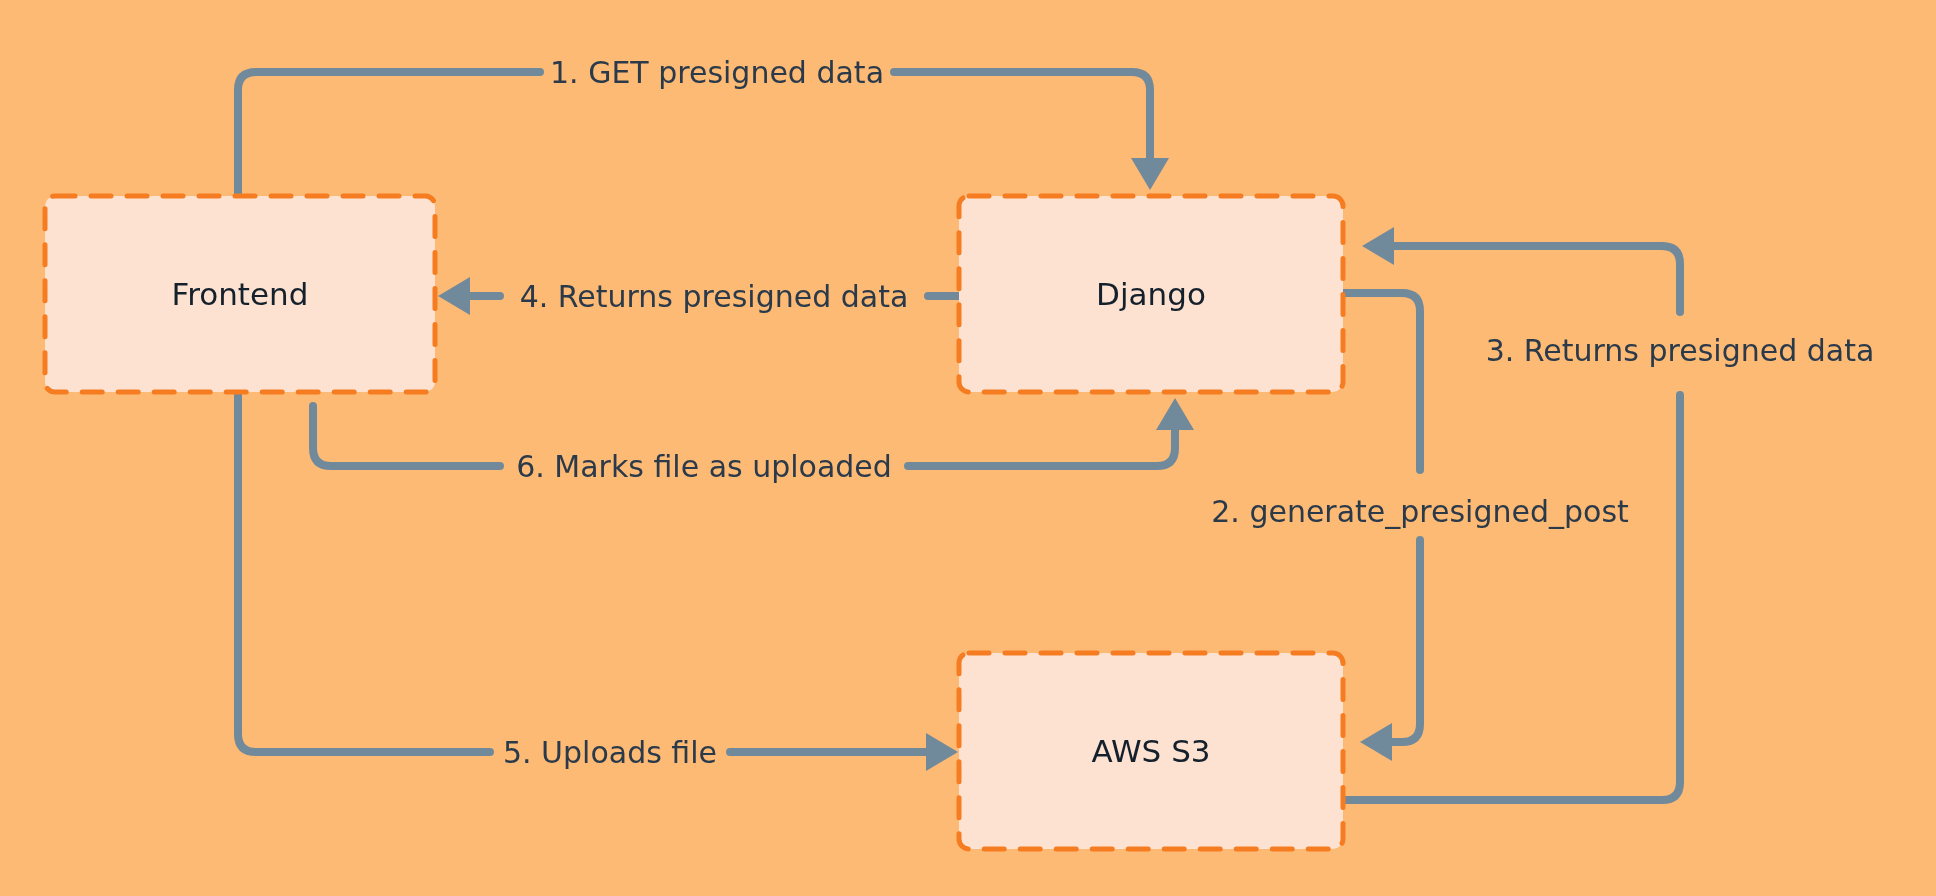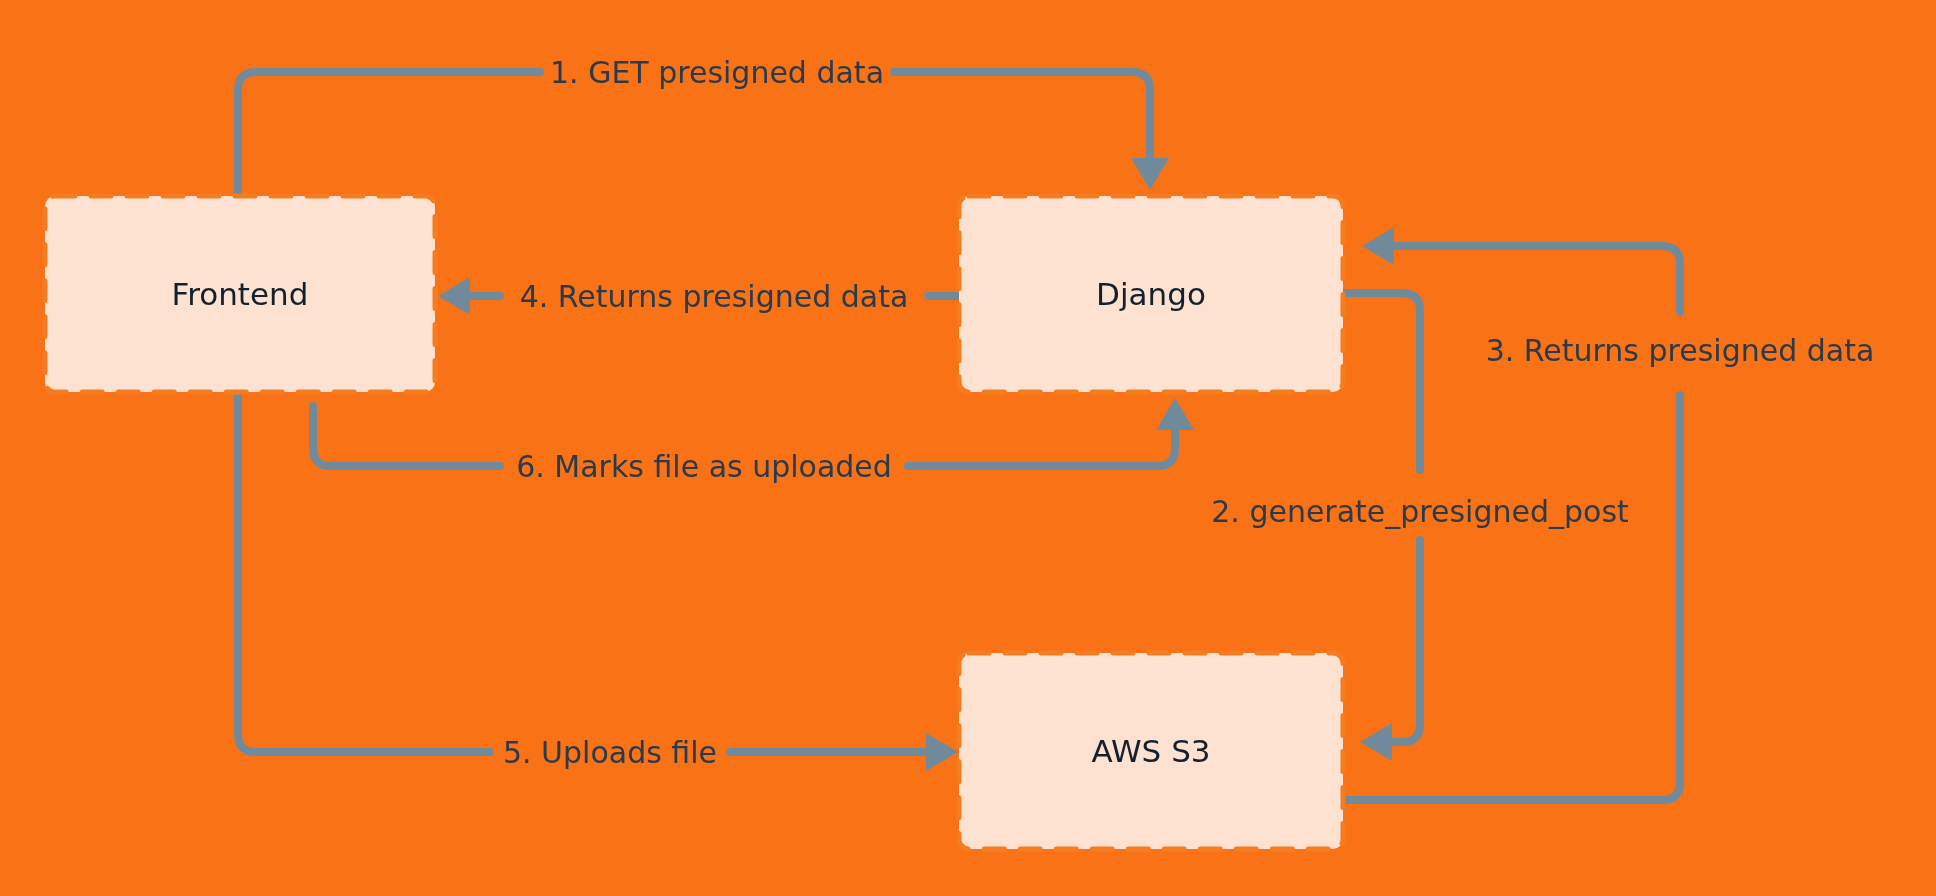--- a/index.html
+++ b/index.html
@@ -11,21 +11,21 @@
   body {
     width: 1936px;
     height: 896px;
     overflow: hidden;
     font-family: "DejaVu Sans", "Liberation Sans", sans-serif;
   }
   #diagram-root {
     position: relative;
     width: 1936px;
     height: 896px;
-    background: #f97316;
+    background: #fdba74;
   }
   svg#flow-svg {
     position: absolute;
     top: 0;
     left: 0;
     width: 1936px;
     height: 896px;
     display: block;
   }
   .node-rect {

